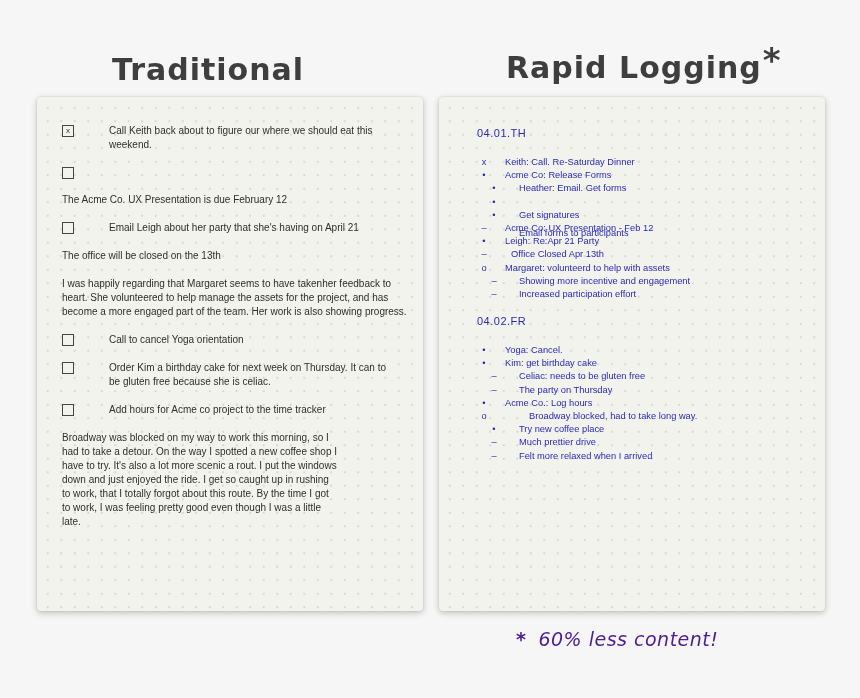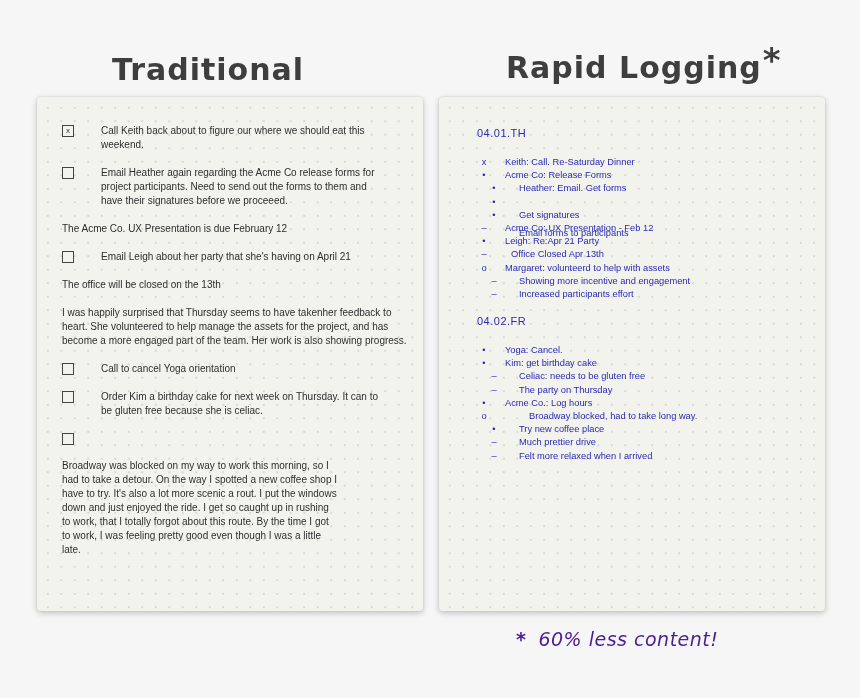--- a/index.html
+++ b/index.html
@@ -50,21 +50,21 @@
     width: 12px; height: 12px;
     border: 1.5px solid #444;
     box-sizing: border-box;
     margin-top: 1px;
     flex: 0 0 12px;
     font-size: 8px;
     line-height: 10px;
     text-align: center;
     color: #333;
   }
-  .trad .row .txt { margin-left: 27px; width: 280px; }
+  .trad .row .txt { margin-left: 35px; width: 280px; }
   .trad .note { margin-bottom: 14px; }
   .trad .para { margin-bottom: 14px; width: 348px; }
   .trad .para.narrow { width: 275px; }
 
   .rapid {
     position: absolute;
     left: 38px; top: 30px; right: 10px;
     font-family: "Liberation Sans", sans-serif;
     font-size: 9.3px;
     color: #2a2ab2;
@@ -98,39 +98,39 @@
 <div class="heading right"><span>Rapid Logging</span><span class="star">*</span></div>
 
 <div class="card left">
   <div class="trad" id="trad">
       <div class="row">
         <div class="box">x</div>
         <div class="txt">Call Keith back about to figure our where we should eat this weekend.</div>
       </div>
       <div class="row">
         <div class="box"></div>
-        <div class="txt">Email Heather again regarding the Acme Co release forms for project participants. Need to send out the forms to them and have their signatures before we proceeed.</div>
       </div>
       <div class="note">The Acme Co. UX Presentation is due February 12</div>
       <div class="row">
         <div class="box"></div>
         <div class="txt">Email Leigh about her party that she's having on April 21</div>
       </div>
       <div class="note">The office will be closed on the 13th</div>
-      <div class="para">I was happily surprised that Thursday seems to have takenher feedback to heart. She volunteered to help manage the assets for the project, and has become a more engaged part of the team. Her work is also showing progress.</div>
+      <div class="para">I was happily regarding that Margaret seems to have takenher feedback to heart. She volunteered to help manage the assets for the project, and has become a more engaged part of the team. Her work is also showing progress.</div>
       <div class="row">
         <div class="box"></div>
         <div class="txt">Call to cancel Yoga orientation</div>
       </div>
       <div class="row">
         <div class="box"></div>
         <div class="txt">Order Kim a birthday cake for next week on Thursday. It can to be gluten free because she is celiac.</div>
       </div>
       <div class="row">
         <div class="box"></div>
+        <div class="txt">Add hours for Acme co project to the time tracker</div>
       </div>
       <div class="para narrow">Broadway was blocked on my way to work this morning, so I had to take a detour. On the way I spotted a new coffee shop I have to try. It's also a lot more scenic a rout. I put the windows down and just enjoyed the ride. I get so caught up in rushing to work, that I totally forgot about this route. By the time I got to work, I was feeling pretty good even though I was a little late.</div>
     </div>
 </div>
 
 <div class="card right">
   <div class="rapid" id="rapid">
       <div class="date">04.01.TH</div>
       <div class="entry">
         <span class="sym" style="left: 0px;">x</span>
@@ -167,21 +167,21 @@
       <div class="entry">
         <span class="sym" style="left: 0px;">o</span>
         <span class="lbl" style="left: 28px;">Margaret: volunteerd to help with assets</span>
       </div>
       <div class="entry">
         <span class="sym" style="left: 10px;">–</span>
         <span class="lbl" style="left: 42px;">Showing more incentive and engagement</span>
       </div>
       <div class="entry">
         <span class="sym" style="left: 10px;">–</span>
-        <span class="lbl" style="left: 42px;">Increased participants effort</span>
+        <span class="lbl" style="left: 42px;">Increased participation effort</span>
       </div>
       <div class="gap"></div>
       <div class="date">04.02.FR</div>
       <div class="entry">
         <span class="sym" style="left: 0px;">•</span>
         <span class="lbl" style="left: 28px;">Yoga: Cancel.</span>
       </div>
       <div class="entry">
         <span class="sym" style="left: 0px;">•</span>
         <span class="lbl" style="left: 28px;">Kim: get birthday cake</span>

